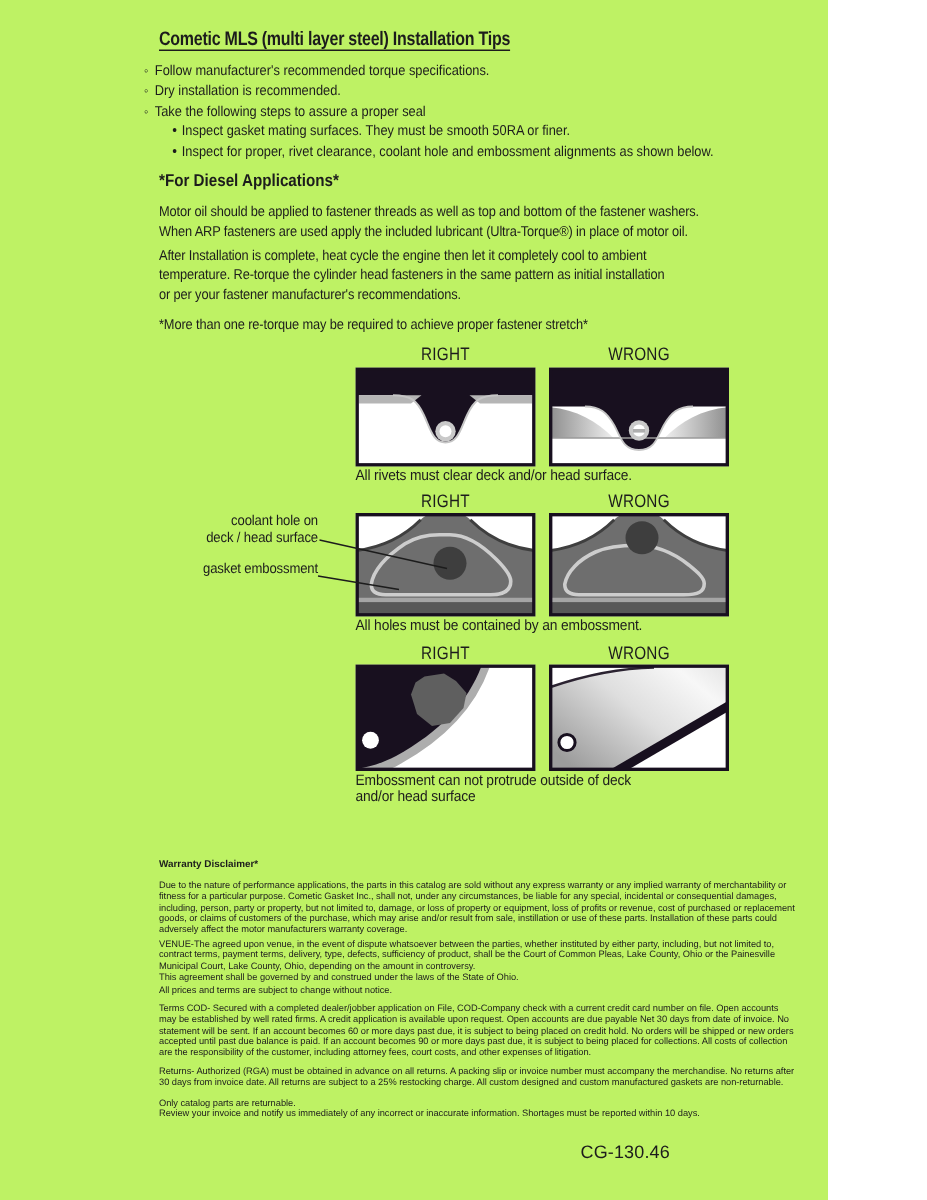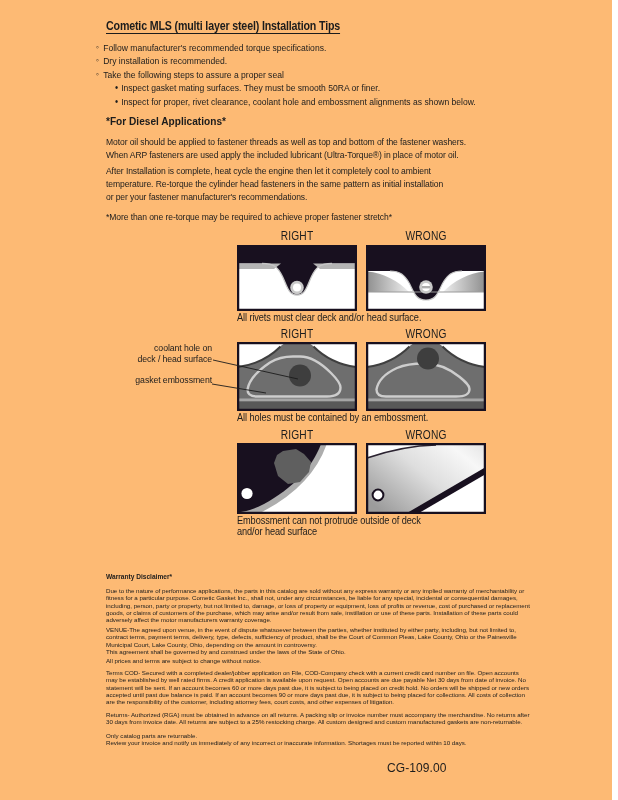--- a/index.html
+++ b/index.html
@@ -1,16 +1,16 @@
 <!DOCTYPE html>
 <html style="--ink: #1c1c1c; --diagram-dark: #18101f; --gasket-gray: #6e6e6e; --emboss-line: #cdcdcd;"><head>
 <meta charset="utf-8">
 <style>
   html,body{margin:0;padding:0;background:#fff;}
-  .page{position:relative;width:612px;height:800px;background:#fdba74;overflow:hidden;
+  .page{position:relative;width:552px;height:800px;background:#bef264;overflow:hidden;
         font-family:"Liberation Sans",sans-serif;color:var(--ink,#1c1c1c);}
   .abs{position:absolute;}
   .pre{white-space:pre-line;}
   .cx90{transform:scaleX(0.9);transform-origin:0 0;}
 
   
   .title{left:106px;top:18px;font-size:13px;font-weight:bold;letter-spacing:-.2px;
          text-decoration:underline;text-underline-offset:3px;transform:scaleX(0.82);transform-origin:0 0;white-space:nowrap;}
   .tips{left:96px;top:41px;font-size:9.5px;line-height:13.4px;}
   .brow{display:flex;align-items:flex-start;white-space:nowrap;}
@@ -187,15 +187,15 @@
   <div class="abs fph">Warranty Disclaimer*</div>
   <div class="abs fp w1 pre">Due to the nature of performance applications, the parts in this catalog are sold without any express warranty or any implied warranty of merchantability or fitness for a particular purpose.  Cometic Gasket Inc., shall not, under any circumstances, be liable for any special, incidental or consequential damages, including, person, party or property, but not limited to, damage, or loss of property or equipment, loss of profits or revenue, cost of purchased or replacement goods, or claims of customers of the purchase, which may arise and/or result from sale, instillation or use of these parts.  Installation of these parts could adversely affect the motor manufacturers warranty coverage.</div>
   <div class="abs fp w2 pre">VENUE-The agreed upon venue, in the event of dispute whatsoever between the parties, whether instituted by either party, including, but not limited to, contract terms, payment terms, delivery, type, defects, sufficiency of product, shall be the Court of Common Pleas, Lake County, Ohio or the Painesville Municipal Court, Lake County, Ohio, depending on the amount in controversy.
 This agreement shall be governed by and construed under the laws of the State of Ohio.</div>
   <div class="abs fp w3 pre">All prices and terms are subject to change without notice.</div>
   <div class="abs fp w4 pre">Terms COD- Secured with a completed dealer/jobber application on File, COD-Company check with a current credit card number on file.  Open accounts may be established by well rated firms.  A credit application is available upon request.  Open accounts are due payable Net 30 days from date of invoice.  No statement will be sent.  If an account becomes 60 or more days past due, it is subject to being placed on credit hold.  No orders will be shipped or new orders accepted until past due balance is paid.  If an account becomes 90 or more days past due, it is subject to being placed for collections.  All costs of collection are the responsibility of the customer, including attorney fees, court costs, and other expenses of litigation.</div>
   <div class="abs fp w5 pre">Returns- Authorized (RGA) must be obtained in advance on all returns.  A packing slip or invoice number must accompany the merchandise.  No returns after 30 days from invoice date.  All returns are subject to a 25% restocking charge.  All custom designed and custom manufactured gaskets are non-returnable.</div>
   <div class="abs fp w6 pre">Only catalog parts are returnable.
 Review your invoice and notify us immediately of any incorrect or inaccurate information.  Shortages must be reported within 10 days.</div>
 
-  <div class="abs code">CG-109.00</div>
+  <div class="abs code">CG-130.46</div>
 
 </div>
 
 </body></html>

